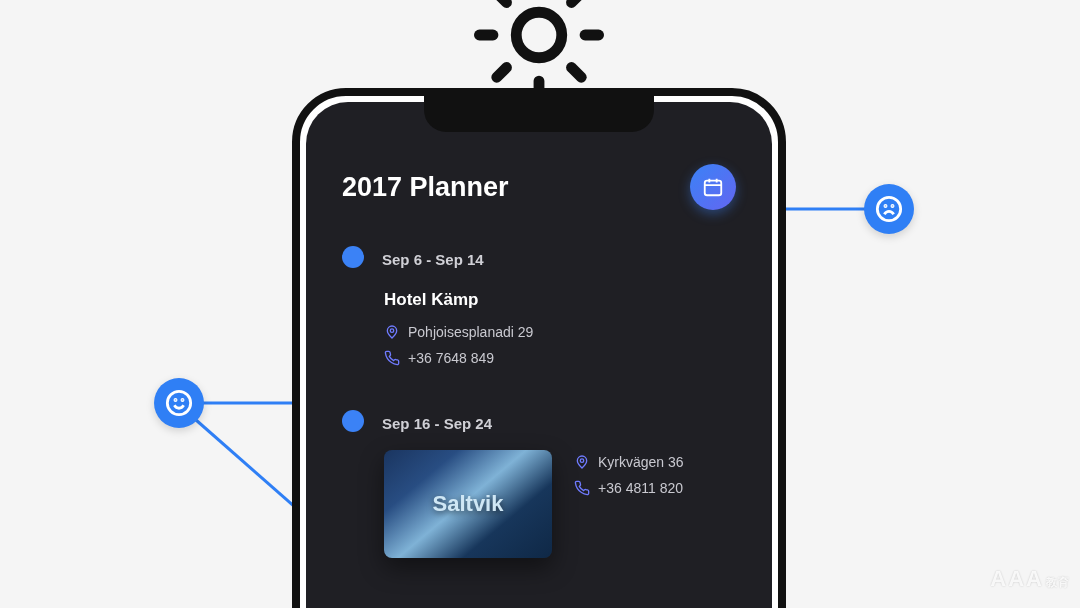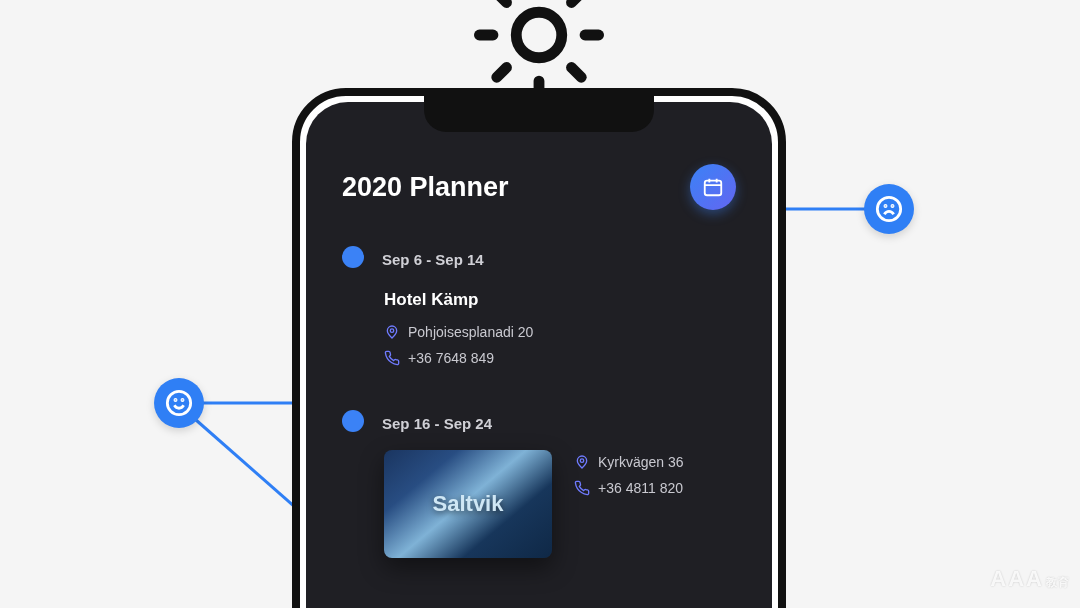--- a/index.html
+++ b/index.html
@@ -195,21 +195,21 @@
 
   <line x1="196" y1="420" x2="378" y2="580"></line>
   <circle cx="378" cy="580" r="5" fill="#2f7ff5"></circle>
 </svg>
 
 <div class="phone">
   <div class="notch"></div>
   <div class="screen">
 
     <div class="header">
-      <div class="title">2020 Planner</div>
+      <div class="title">2017 Planner</div>
       <div class="cal-btn">
         <svg viewBox="0 0 24 24">
           <rect x="3" y="5" width="18" height="16" rx="2.5"></rect>
           <line x1="3" y1="10" x2="21" y2="10"></line>
           <line x1="8" y1="3" x2="8" y2="7"></line>
           <line x1="16" y1="3" x2="16" y2="7"></line>
         </svg>
       </div>
     </div>
 
@@ -219,21 +219,21 @@
         <div class="dates">Sep 6 - Sep 14</div>
       </div>
       <div class="trip-body">
         <div class="info">
           <div class="hotel">Hotel Kämp</div>
           <div class="meta">
             <svg viewBox="0 0 24 24">
               <path d="M12 21s-7-6.5-7-11a7 7 0 1 1 14 0c0 4.5-7 11-7 11z"></path>
               <circle cx="12" cy="10" r="2.6"></circle>
             </svg>
-            <span>Pohjoisesplanadi 20</span>
+            <span>Pohjoisesplanadi 29</span>
           </div>
           <div class="meta">
             <svg viewBox="0 0 24 24">
               <path d="M22 16.9v3a2 2 0 0 1-2.2 2 19.8 19.8 0 0 1-8.6-3.1 19.5 19.5 0 0 1-6-6A19.8 19.8 0 0 1 2.1 4.2 2 2 0 0 1 4.1 2h3a2 2 0 0 1 2 1.7c.1.9.3 1.8.6 2.6a2 2 0 0 1-.5 2.1L8 9.6a16 16 0 0 0 6.4 6.4l1.2-1.2a2 2 0 0 1 2.1-.5c.8.3 1.7.5 2.6.6a2 2 0 0 1 1.7 2z"></path>
             </svg>
             <span>+36 7648 849</span>
           </div>
         </div>
       </div>
     </div>

